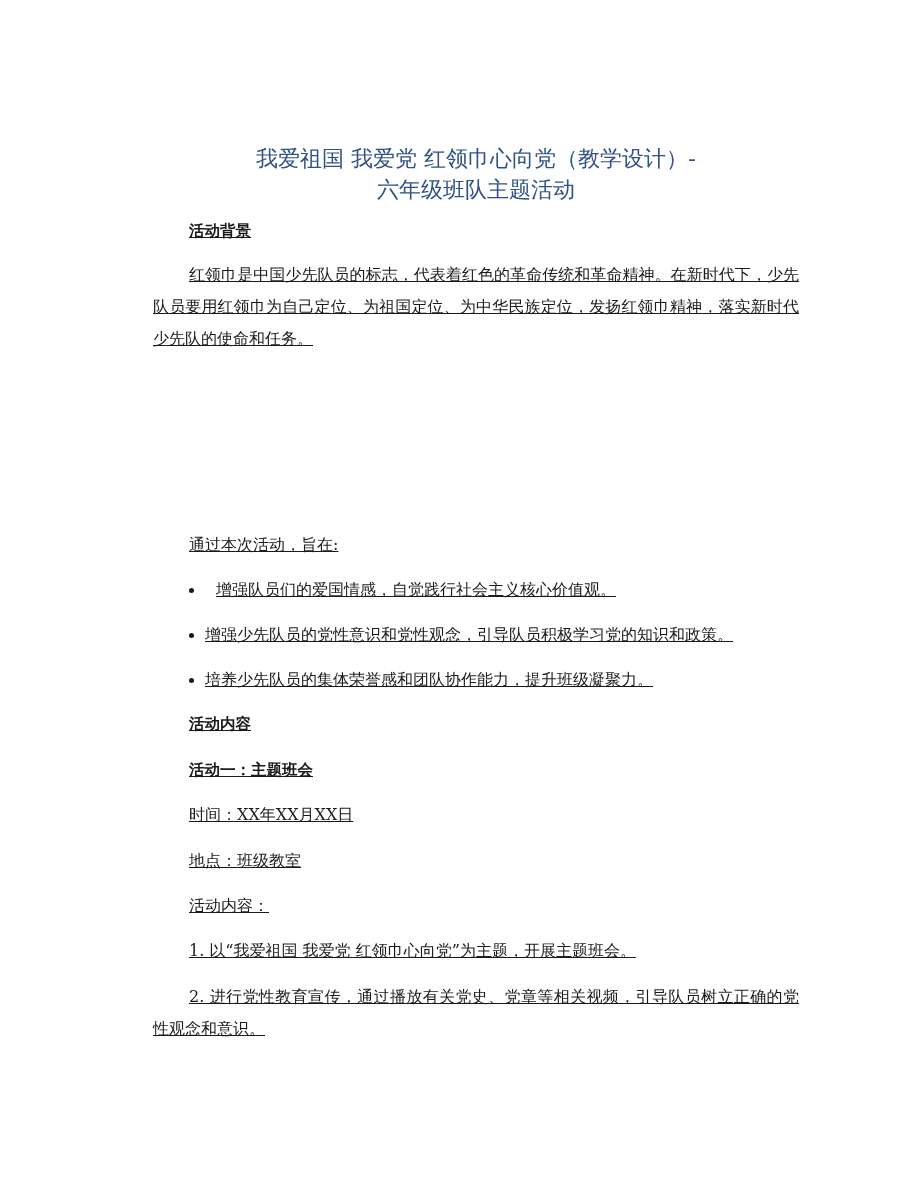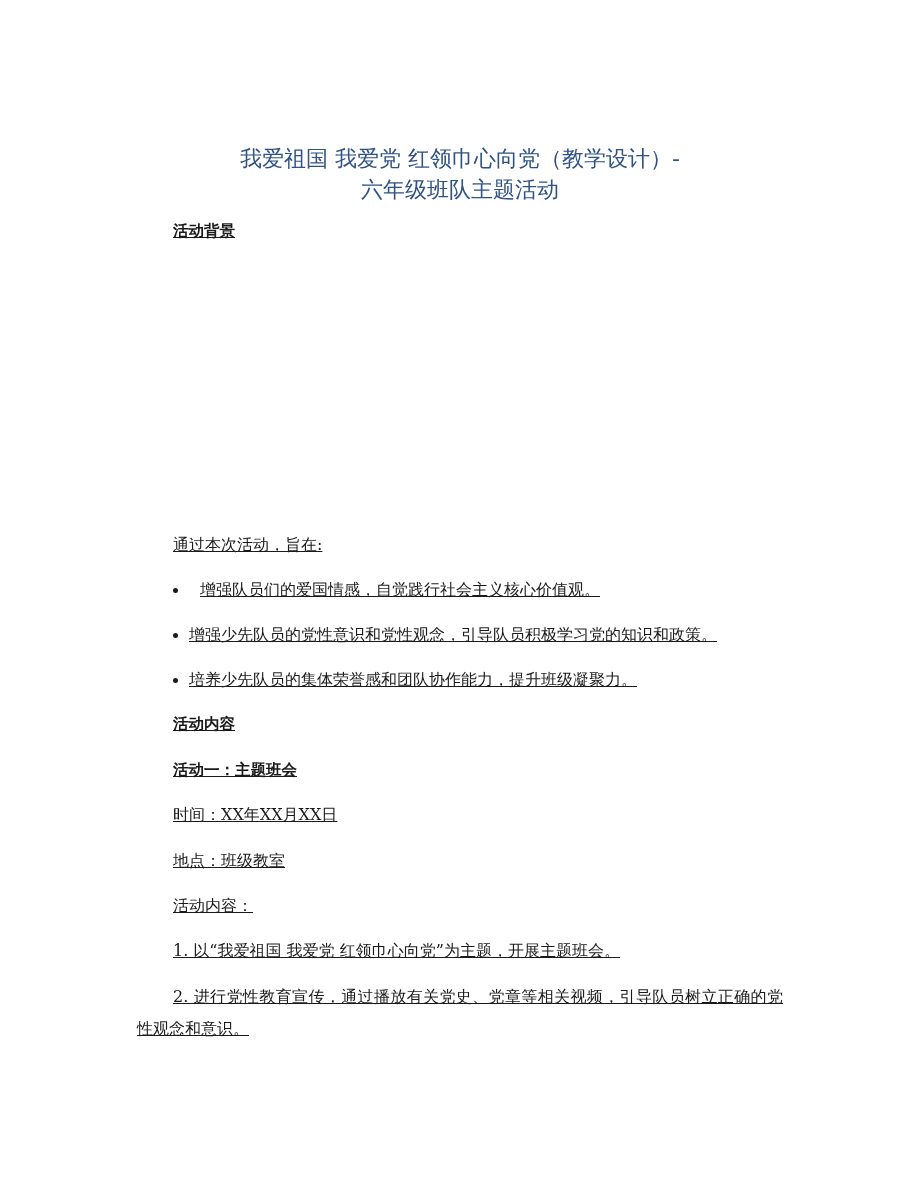--- a/index.html
+++ b/index.html
@@ -10,21 +10,21 @@
     body {
       width: 920px;
       height: 1191px;
       position: relative;
       overflow: hidden;
       font-family: "DejaVu Serif", "Liberation Serif", serif;
       color: #1a1a1a;
     }
     .page {
       position: absolute;
-      left: 0;
+      left: 16px;
       top: 0;
       width: 820px;
       height: 1191px;
     }
     .title {
       position: absolute;
       left: 137px;
       width: 646px;
       top: 143px;
       text-align: center;
@@ -76,20 +76,21 @@
 
 <div class="page">
 
   <h1 class="title">
     <div>我爱祖国 我爱党 红领巾心向党（教学设计）-</div>
     <div>六年级班队主题活动</div>
   </h1>
 
   <p class="block heading" style="top:215px;">活动背景</p>
 
+  <p class="block indent" style="top:259px;">红领巾是中国少先队员的标志，代表着红色的革命传统和革命精神。在新时代下，少先队员要用红领巾为自己定位、为祖国定位、为中华民族定位，发扬红领巾精神，落实新时代少先队的使命和任务。</p>
 
 
 
   <p class="block plain" style="top:529px;">通过本次活动，旨在:</p>
 
   <div class="block bullet" style="top:574px;gap:11px;">
     <span class="dot"></span>
     <span>增强队员们的爱国情感，自觉践行社会主义核心价值观。</span>
   </div>
 

